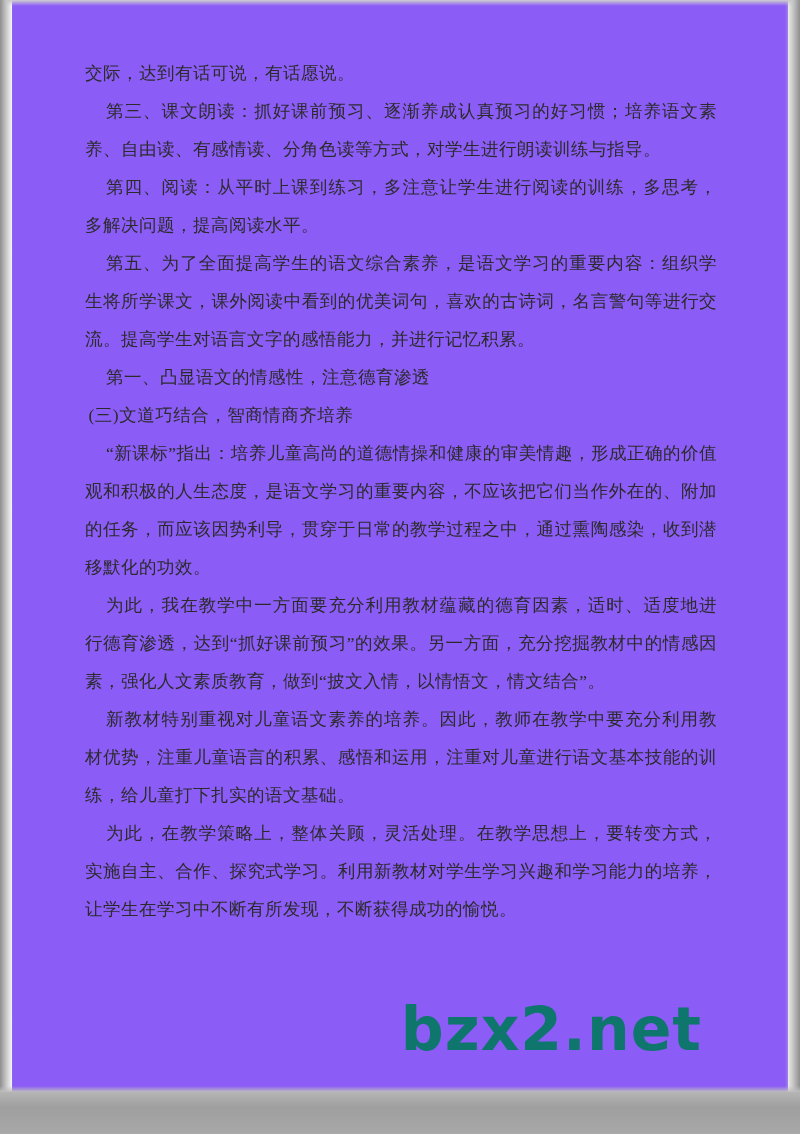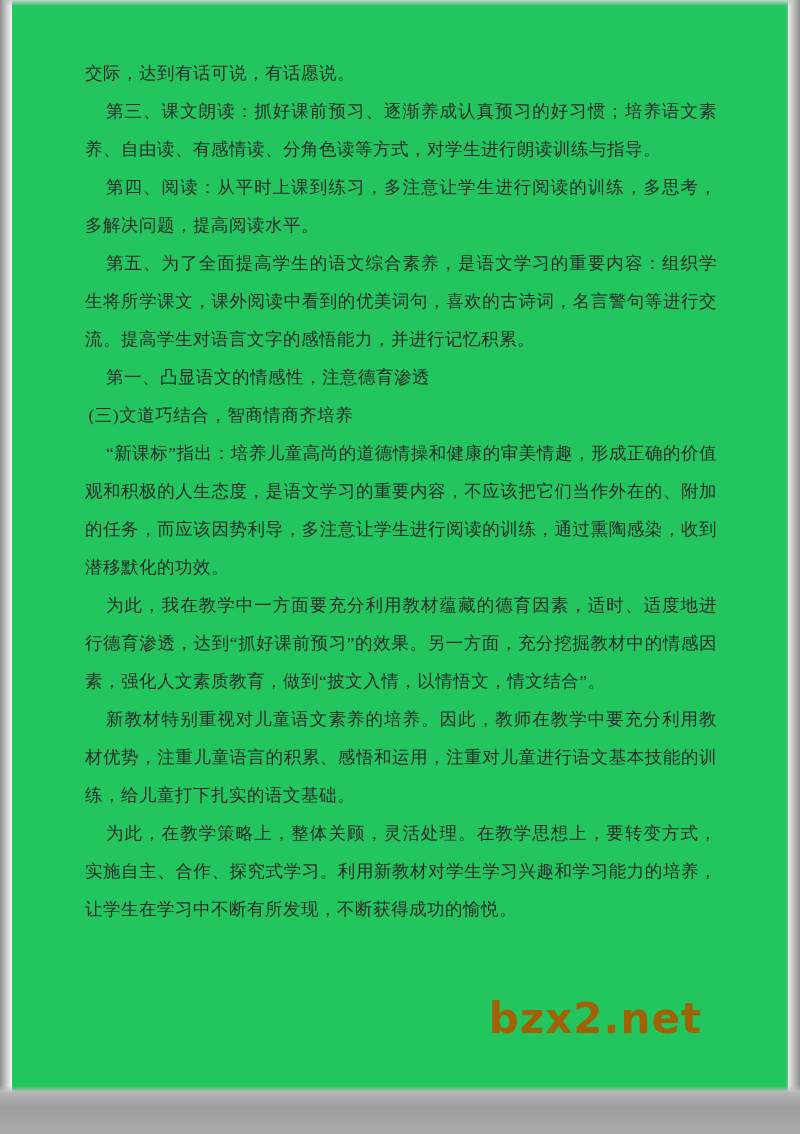--- a/index.html
+++ b/index.html
@@ -13,21 +13,21 @@
     height: 1134px;
     background: #ffffff;
     overflow: hidden;
   }
   .paper {
     position: absolute;
     left: 12px;
     top: 0;
     width: 776px;
     height: 1092px;
-    background: #22c55e;
+    background: #8b5cf6;
   }
   .text-block {
     position: absolute;
     left: 73px;
     top: 54px;
     width: 632px;
     color: #2b2b2b;
     font-size: 17.5px;
     line-height: 38px;
     text-align: justify;
@@ -35,23 +35,23 @@
   }
   .text-block p.para {
     margin: 0;
     padding: 0;
   }
   .watermark {
     position: absolute;
     right: 98px;
     top: 994px;
     font-family: "DejaVu Sans", "Liberation Sans", sans-serif;
-    font-size: 42px;
+    font-size: 60px;
     font-weight: bold;
-    color: #a16207;
+    color: #0f766e;
     letter-spacing: 1px;
     z-index: 3;
     pointer-events: none;
   }
   
   .edge-left {
     position: absolute;
     left: 0; top: 0;
     width: 13px; height: 1092px;
     background: linear-gradient(to right, #8e8e8e 0%, #c4c4c4 45%, rgba(255,255,255,0) 100%);
@@ -91,21 +91,21 @@
 
 <div class="screen">
   <div class="paper">
     <div class="text-block">
         <p class="para" style="text-indent: 0em;">交际，达到有话可说，有话愿说。</p>
         <p class="para" style="text-indent: 1.2em;">第三、课文朗读：抓好课前预习、逐渐养成认真预习的好习惯；培养语文素养、自由读、有感情读、分角色读等方式，对学生进行朗读训练与指导。</p>
         <p class="para" style="text-indent: 1.2em;">第四、阅读：从平时上课到练习，多注意让学生进行阅读的训练，多思考，多解决问题，提高阅读水平。</p>
         <p class="para" style="text-indent: 1.2em;">第五、为了全面提高学生的语文综合素养，是语文学习的重要内容：组织学生将所学课文，课外阅读中看到的优美词句，喜欢的古诗词，名言警句等进行交流。提高学生对语言文字的感悟能力，并进行记忆积累。</p>
         <p class="para" style="text-indent: 1.2em;">第一、凸显语文的情感性，注意德育渗透</p>
         <p class="para" style="text-indent: 0.2em;">(三)文道巧结合，智商情商齐培养</p>
-        <p class="para" style="text-indent: 1.2em;">“新课标”指出：培养儿童高尚的道德情操和健康的审美情趣，形成正确的价值观和积极的人生态度，是语文学习的重要内容，不应该把它们当作外在的、附加的任务，而应该因势利导，多注意让学生进行阅读的训练，通过熏陶感染，收到潜移默化的功效。</p>
+        <p class="para" style="text-indent: 1.2em;">“新课标”指出：培养儿童高尚的道德情操和健康的审美情趣，形成正确的价值观和积极的人生态度，是语文学习的重要内容，不应该把它们当作外在的、附加的任务，而应该因势利导，贯穿于日常的教学过程之中，通过熏陶感染，收到潜移默化的功效。</p>
         <p class="para" style="text-indent: 1.2em;">为此，我在教学中一方面要充分利用教材蕴藏的德育因素，适时、适度地进行德育渗透，达到“抓好课前预习”的效果。另一方面，充分挖掘教材中的情感因素，强化人文素质教育，做到“披文入情，以情悟文，情文结合”。</p>
         <p class="para" style="text-indent: 1.2em;">新教材特别重视对儿童语文素养的培养。因此，教师在教学中要充分利用教材优势，注重儿童语言的积累、感悟和运用，注重对儿童进行语文基本技能的训练，给儿童打下扎实的语文基础。</p>
         <p class="para" style="text-indent: 1.2em;">为此，在教学策略上，整体关顾，灵活处理。在教学思想上，要转变方式，实施自主、合作、探究式学习。利用新教材对学生学习兴趣和学习能力的培养，让学生在学习中不断有所发现，不断获得成功的愉悦。</p>
       </div>
   </div>
 
   <div class="watermark">bzx2.net</div>
 
   <div class="edge-top"></div>
   <div class="edge-left"></div>

